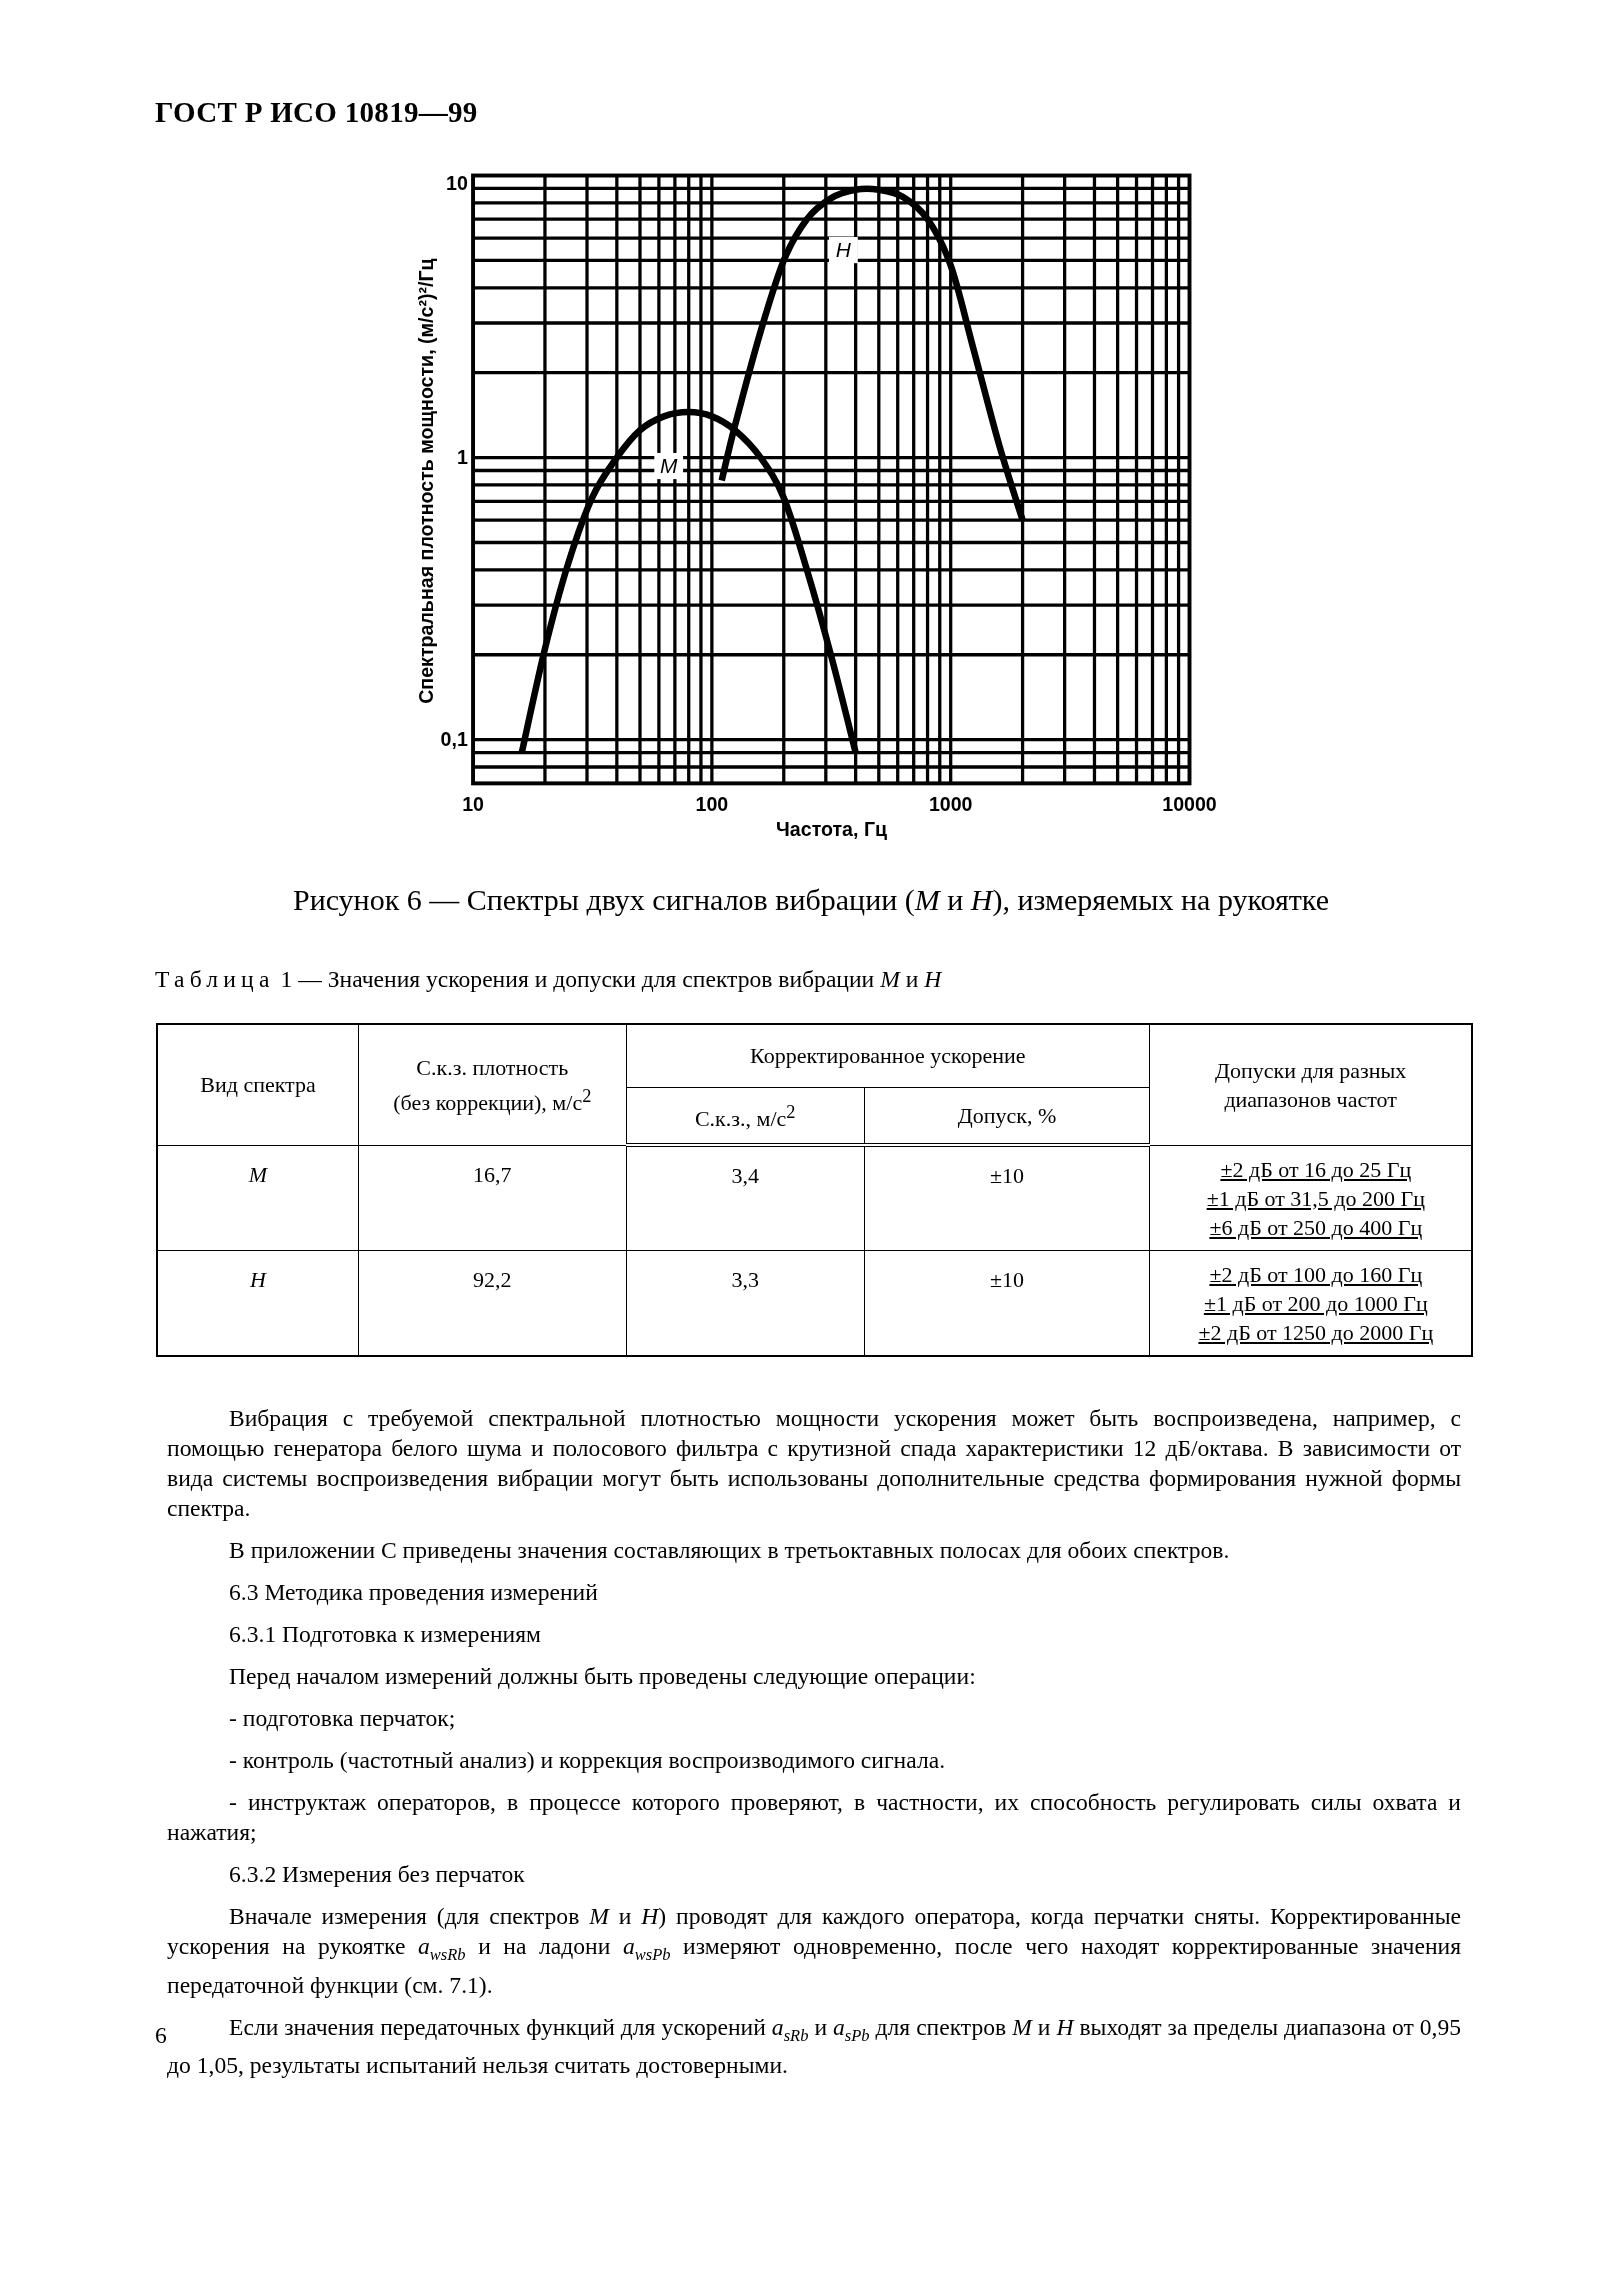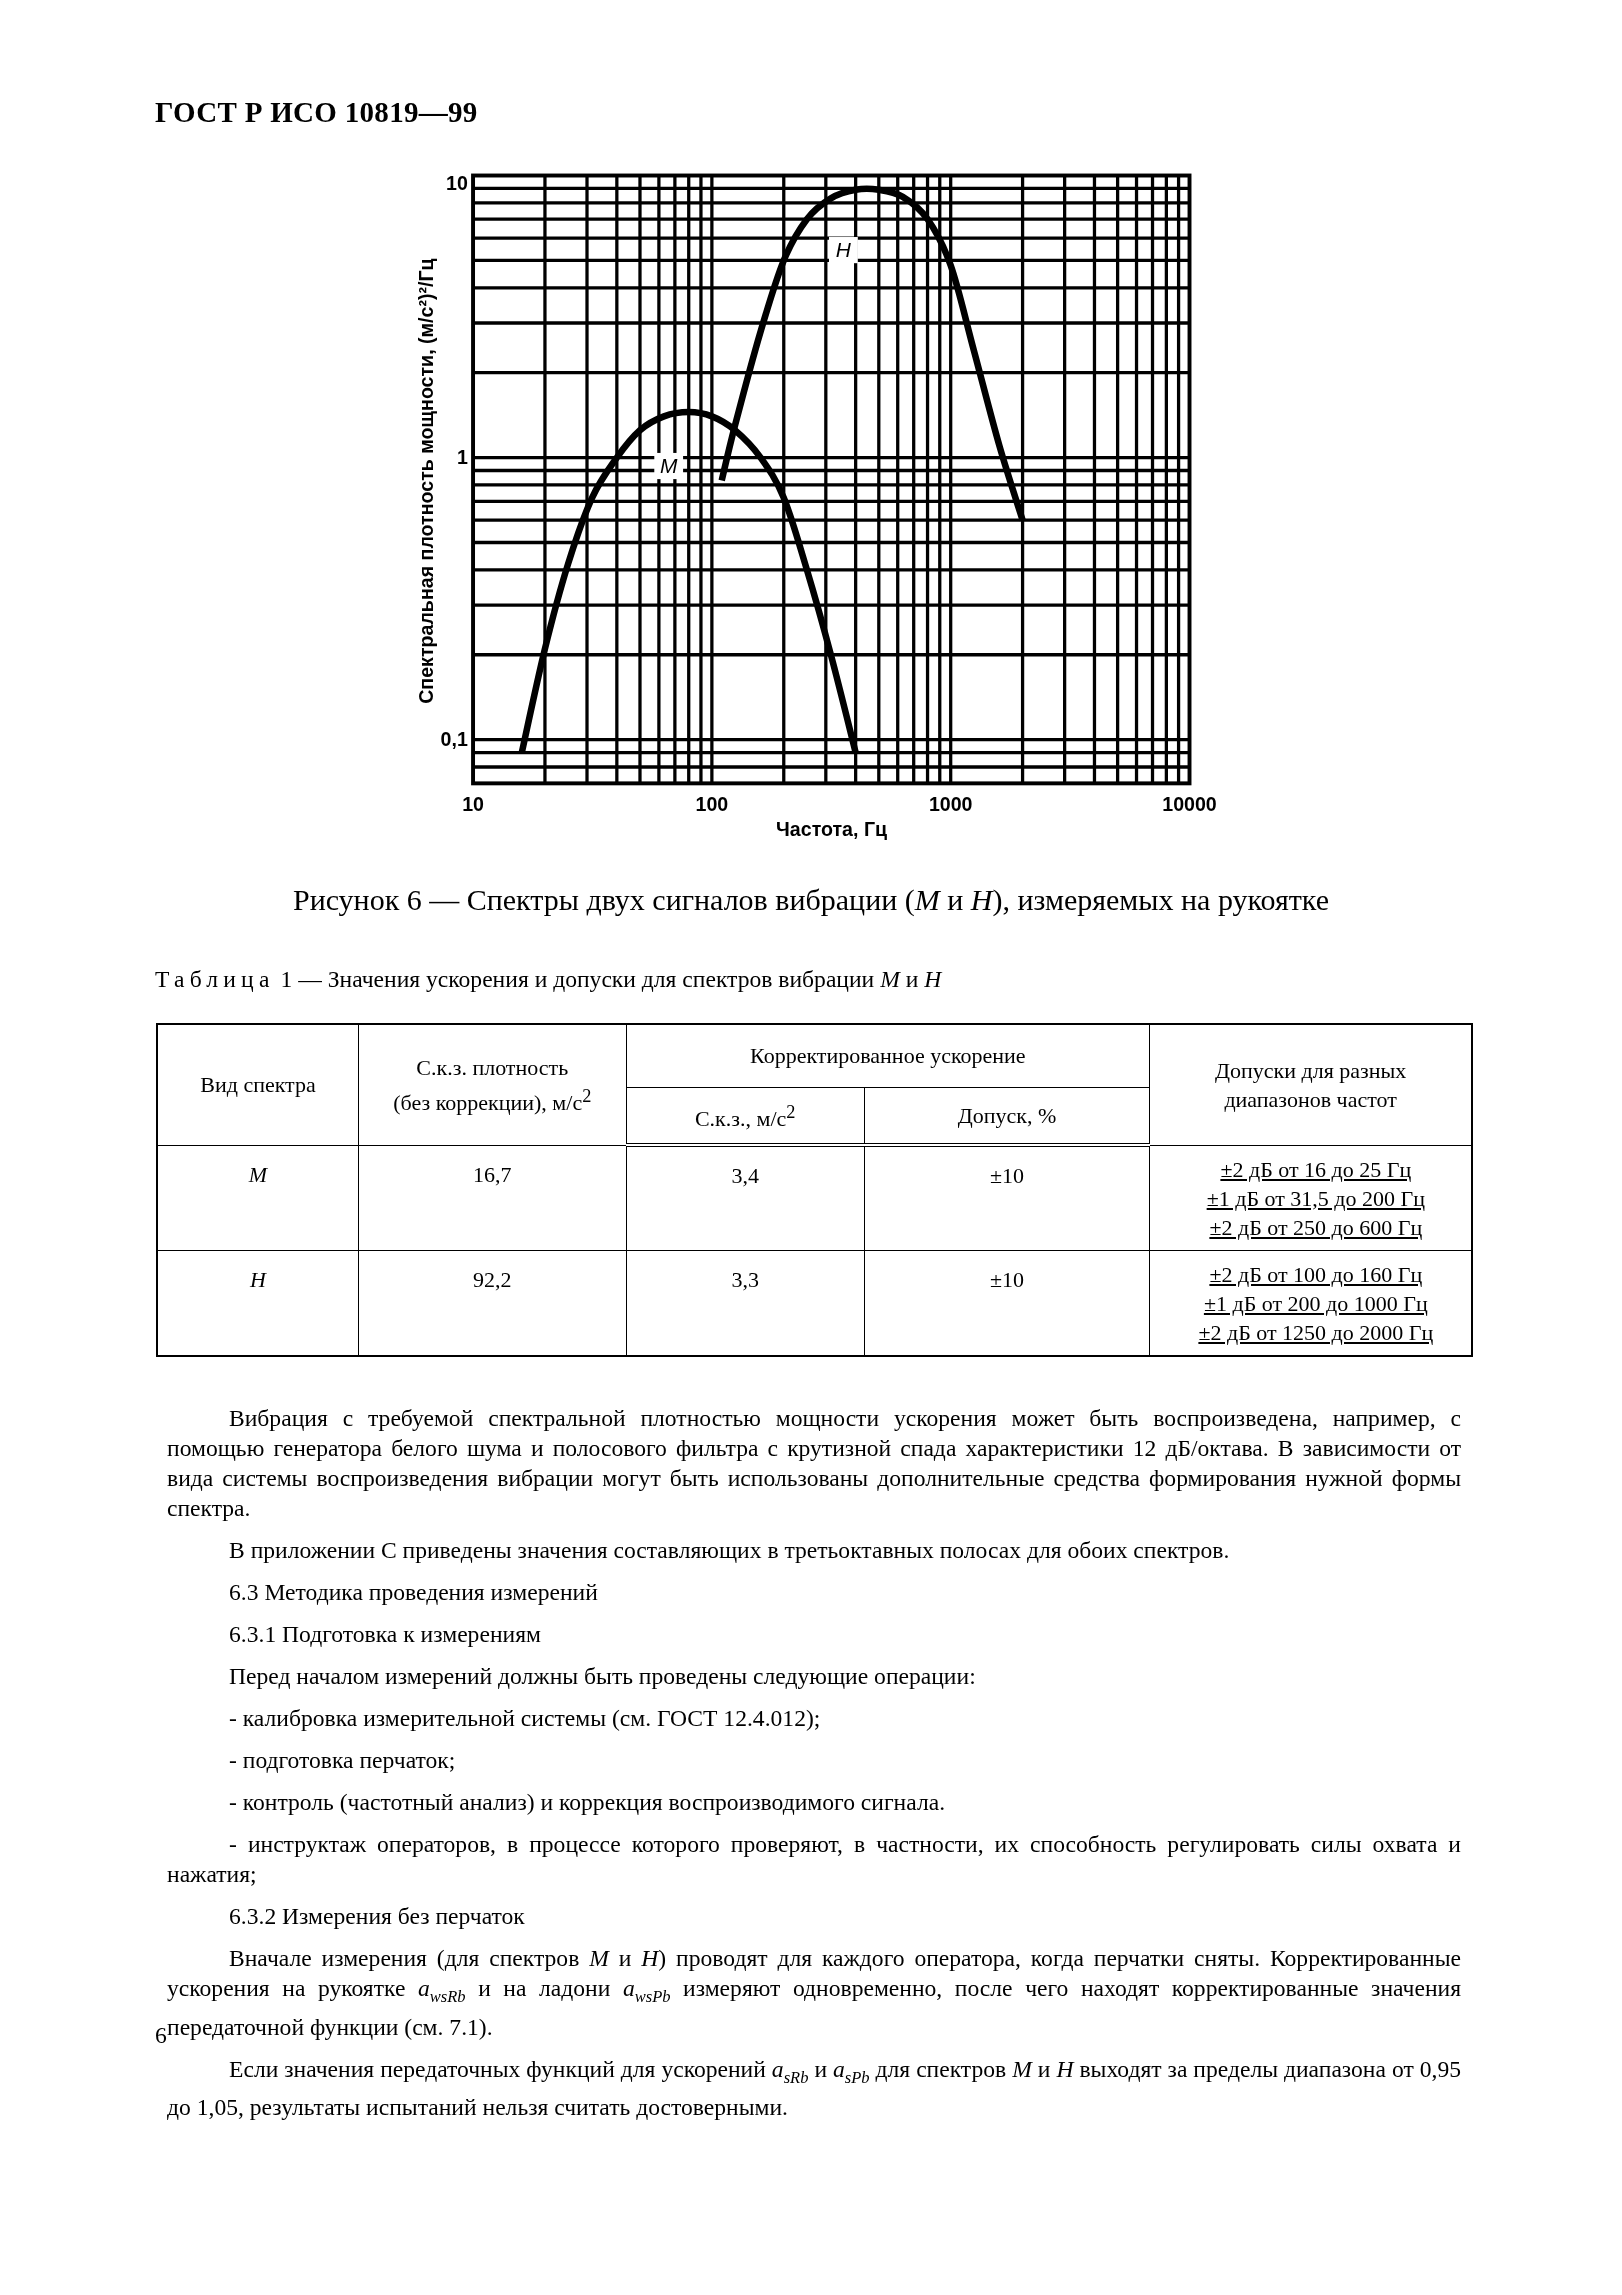--- a/index.html
+++ b/index.html
@@ -140,21 +140,21 @@
   </thead>
   <tbody id="table-body">
       <tr>
         <td class="italic">M</td>
         <td>16,7</td>
         <td>3,4</td>
         <td>±10</td>
         <td class="tol">
           <div>±2 дБ от 16 до 25 Гц</div>
           <div>±1 дБ от 31,5 до 200 Гц</div>
-          <div>±2 дБ от 250 до 600 Гц</div>
+          <div>±6 дБ от 250 до 400 Гц</div>
         </td>
       </tr>
       <tr>
         <td class="italic">H</td>
         <td>92,2</td>
         <td>3,3</td>
         <td>±10</td>
         <td class="tol">
           <div>±2 дБ от 100 до 160 Гц</div>
           <div>±1 дБ от 200 до 1000 Гц</div>
@@ -163,21 +163,20 @@
       </tr>
     </tbody>
 </table>
 
 <div id="body-text" class="abs serif">
   <p>Вибрация с требуемой спектральной плотностью мощности ускорения может быть воспроизведена, например, с помощью генератора белого шума и полосового фильтра с крутизной спада характеристики 12 дБ/октава. В зависимости от вида системы воспроизведения вибрации могут быть использованы дополнительные средства формирования нужной формы спектра.</p>
   <p>В приложении С приведены значения составляющих в третьоктавных полосах для обоих спектров.</p>
   <p class="bold">6.3 Методика проведения измерений</p>
   <p>6.3.1 Подготовка к измерениям</p>
   <p>Перед началом измерений должны быть проведены следующие операции:</p>
-  <p class="list">- калибровка измерительной системы (см. ГОСТ 12.4.012);</p>
   <p class="list">- подготовка перчаток;</p>
   <p class="list">- контроль (частотный анализ) и коррекция воспроизводимого сигнала.</p>
   <p class="list">- инструктаж операторов, в процессе которого проверяют, в частности, их способность регулировать силы охвата и нажатия;</p>
   <p>6.3.2 Измерения без перчаток</p>
   <p><span>Вначале измерения (для спектров </span><i>M</i><span> и </span><i>H</i><span>) проводят для каждого оператора, когда перчатки сняты. Корректированные ускорения на рукоятке </span><i>a</i><sub>wsRb</sub><span> и на ладони </span><i>a</i><sub>wsPb</sub><span> измеряют одновременно, после чего находят корректированные значения передаточной функции (см. 7.1).</span></p>
   <p><span>Если значения передаточных функций для ускорений </span><i>a</i><sub>sRb</sub><span> и </span><i>a</i><sub>sPb</sub><span> для спектров </span><i>M</i><span> и </span><i>H</i><span> выходят за пределы диапазона от 0,95 до 1,05, результаты испытаний нельзя считать достоверными.</span></p>
 </div>
 
 <div id="page-number" class="abs serif">6</div>
 

